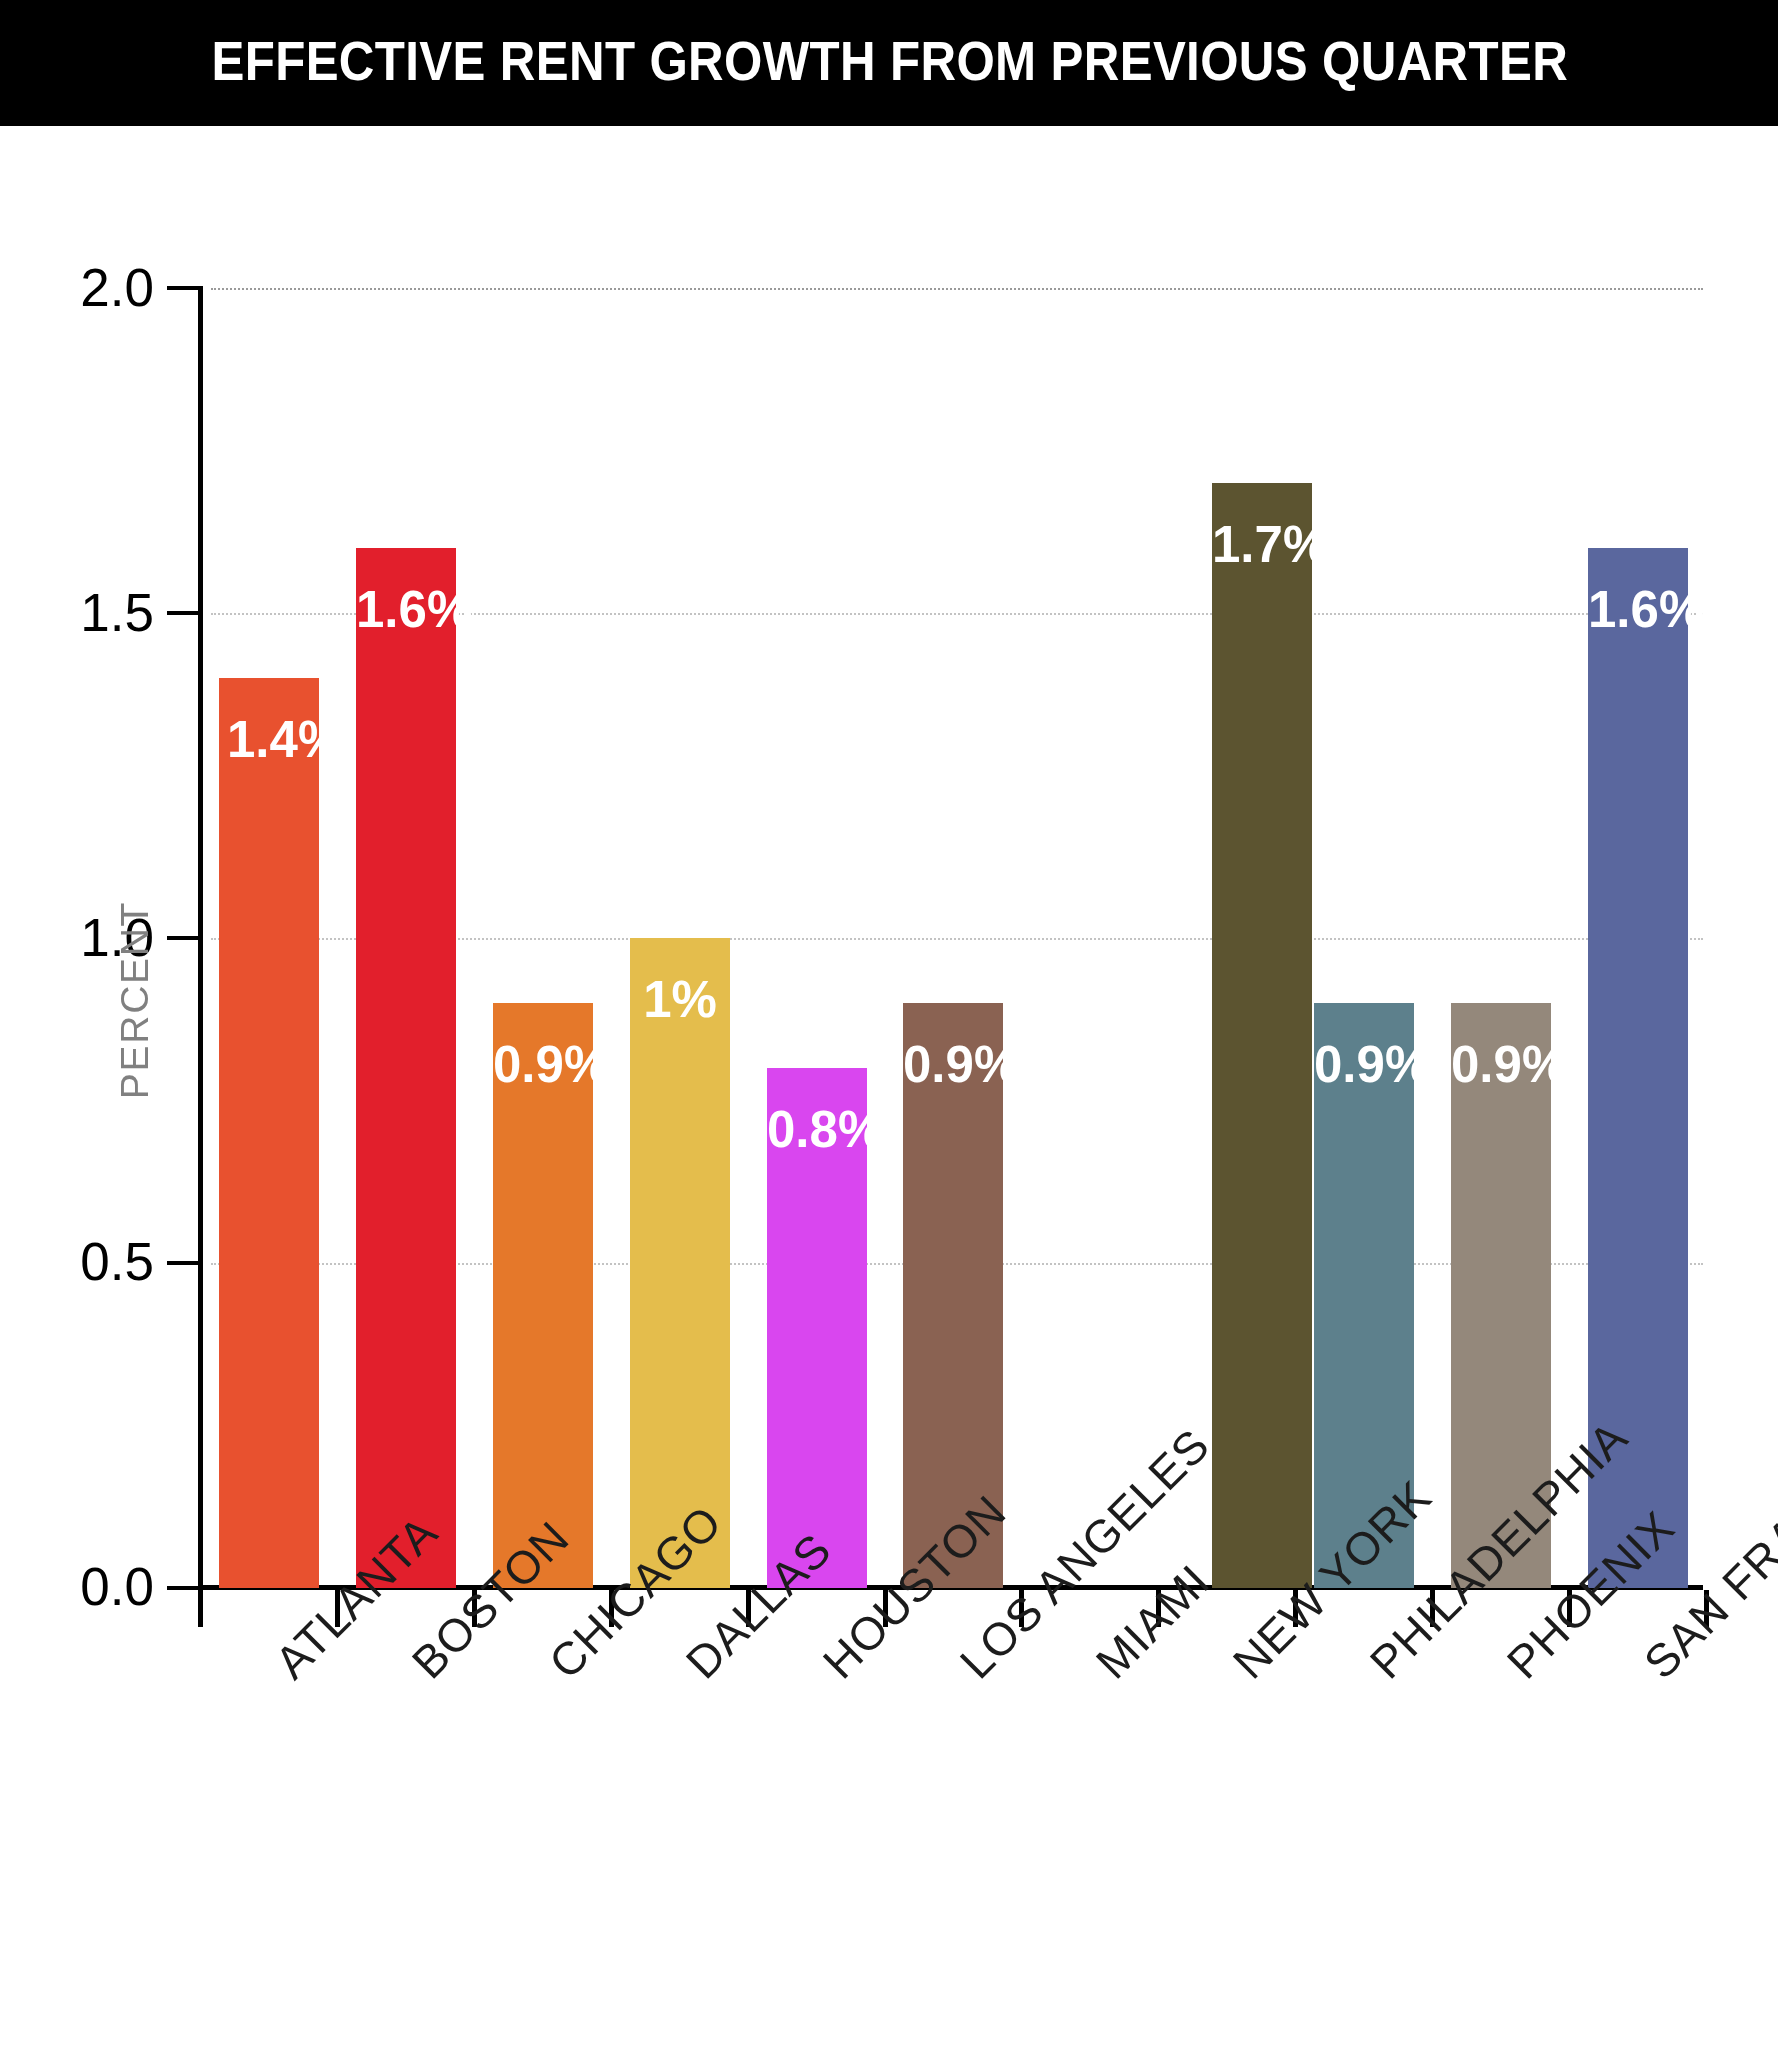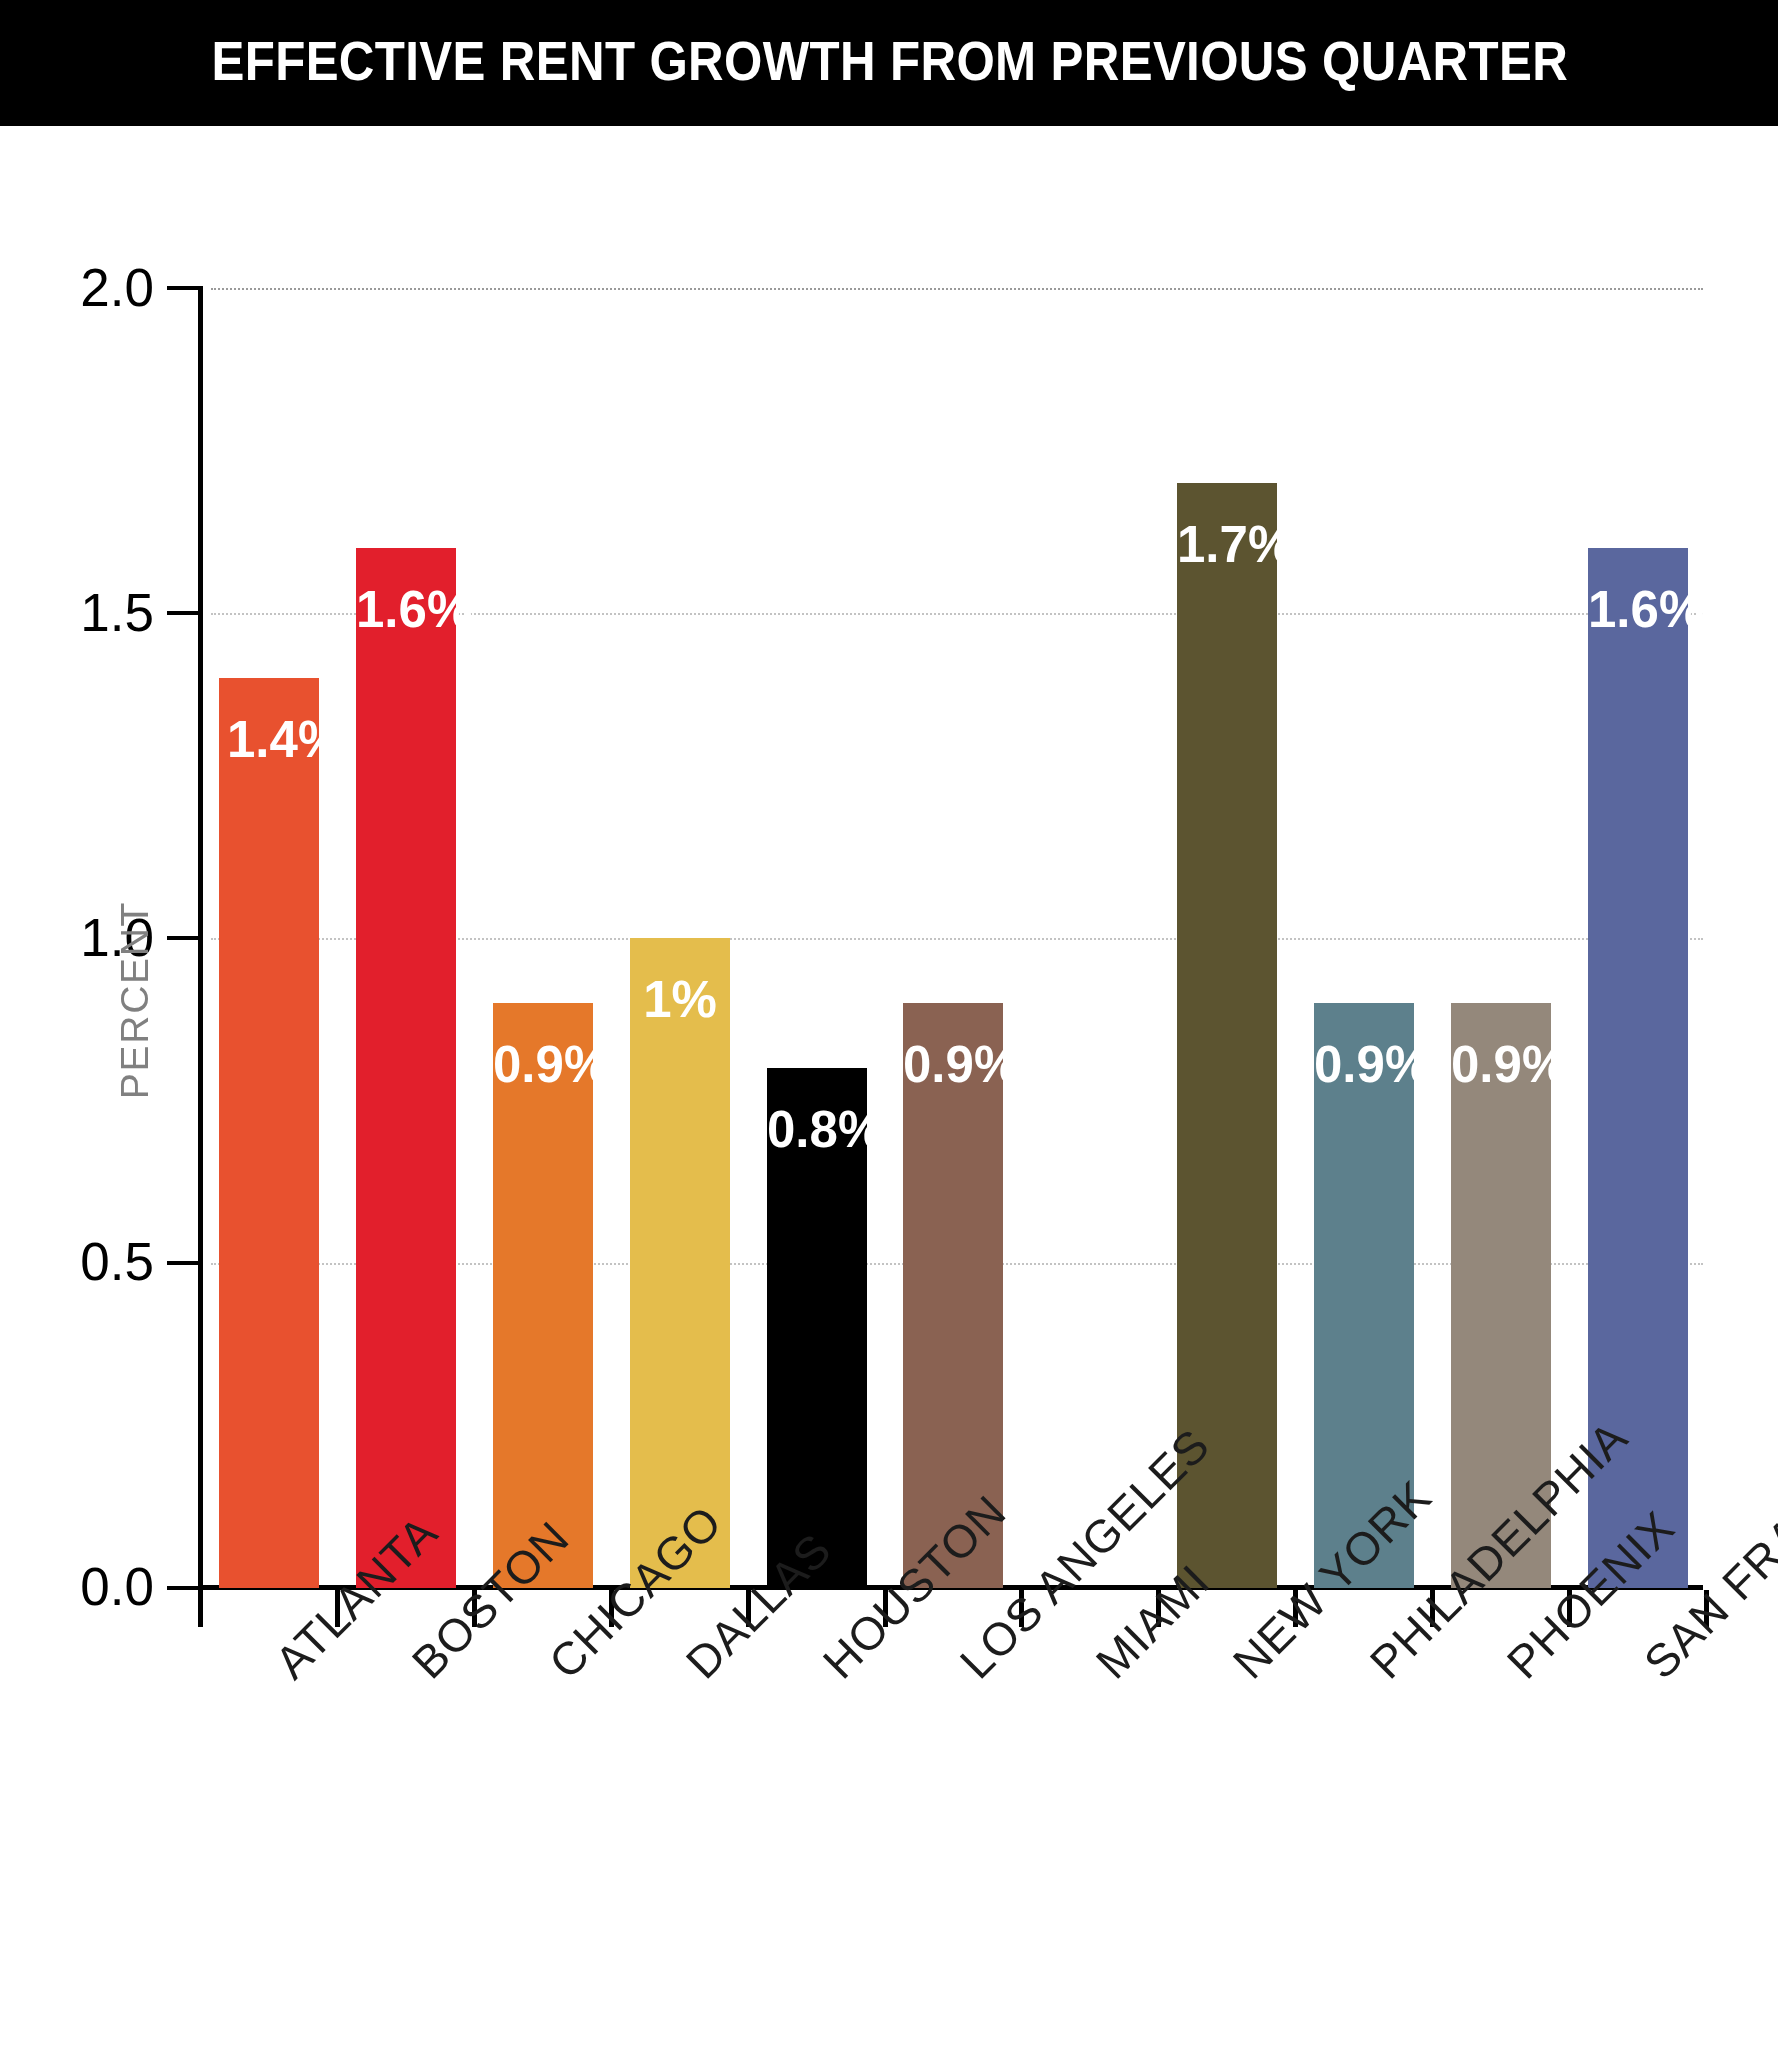--- a/index.html
+++ b/index.html
@@ -214,27 +214,27 @@
       </div>
       <div class="bar" style="left: 158px; width: 100px; height: 1040px; background: rgb(226, 31, 44);">
         <div class="bar-value" style="top: 36px;">1.6%</div>
       </div>
       <div class="bar" style="left: 295px; width: 100px; height: 585px; background: rgb(229, 120, 42);">
         <div class="bar-value" style="top: 36px;">0.9%</div>
       </div>
       <div class="bar" style="left: 432px; width: 100px; height: 650px; background: rgb(228, 189, 76);">
         <div class="bar-value" style="top: 36px;">1%</div>
       </div>
-      <div class="bar" style="left: 569px; width: 100px; height: 520px; background: #000000;">
+      <div class="bar" style="left: 569px; width: 100px; height: 520px; background: #d946ef;">
         <div class="bar-value" style="top: 36px;">0.8%</div>
       </div>
       <div class="bar" style="left: 705px; width: 100px; height: 585px; background: rgb(138, 98, 82);">
         <div class="bar-value" style="top: 36px;">0.9%</div>
       </div>
-      <div class="bar" style="left: 979px; width: 100px; height: 1105px; background: rgb(92, 84, 48);">
+      <div class="bar" style="left: 1014px; width: 100px; height: 1105px; background: rgb(92, 84, 48);">
         <div class="bar-value" style="top: 36px;">1.7%</div>
       </div>
       <div class="bar" style="left: 1116px; width: 100px; height: 585px; background: rgb(93, 128, 140);">
         <div class="bar-value" style="top: 36px;">0.9%</div>
       </div>
       <div class="bar" style="left: 1253px; width: 100px; height: 585px; background: rgb(148, 136, 123);">
         <div class="bar-value" style="top: 36px;">0.9%</div>
       </div>
       <div class="bar" style="left: 1390px; width: 100px; height: 1040px; background: rgb(90, 103, 158);">
         <div class="bar-value" style="top: 36px;">1.6%</div>

